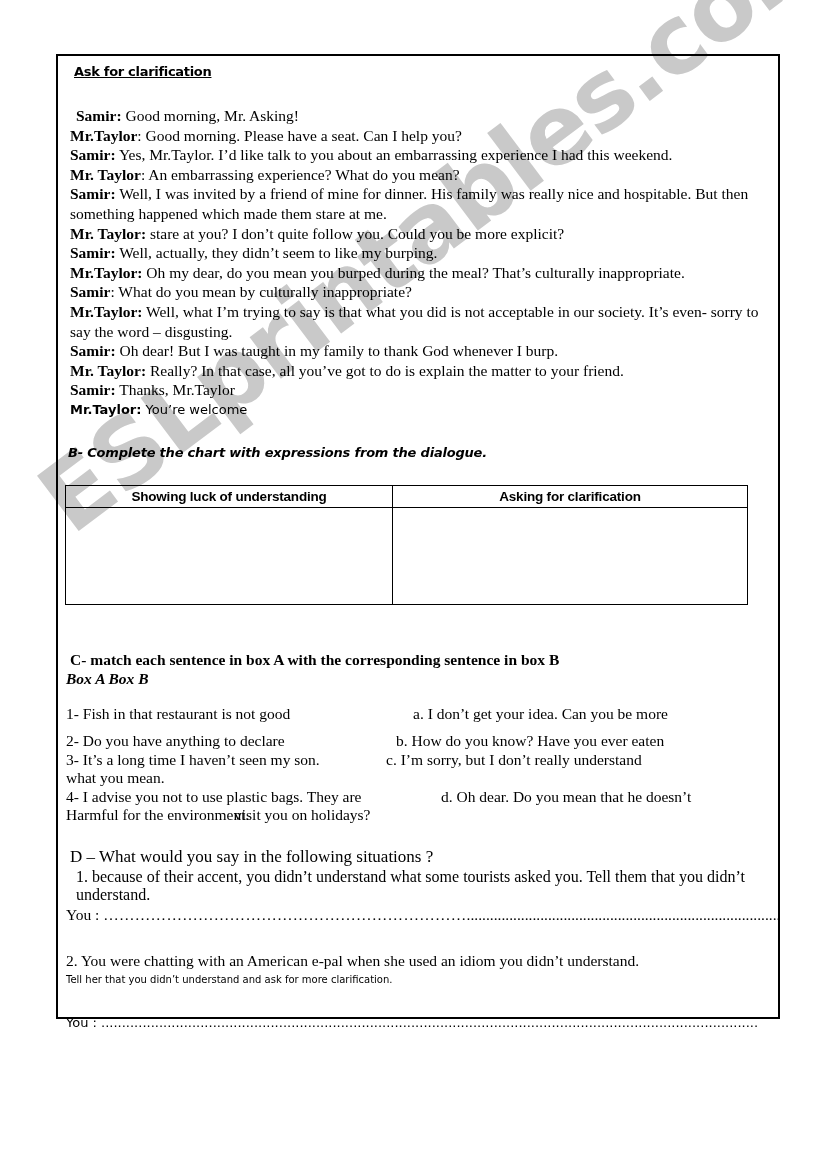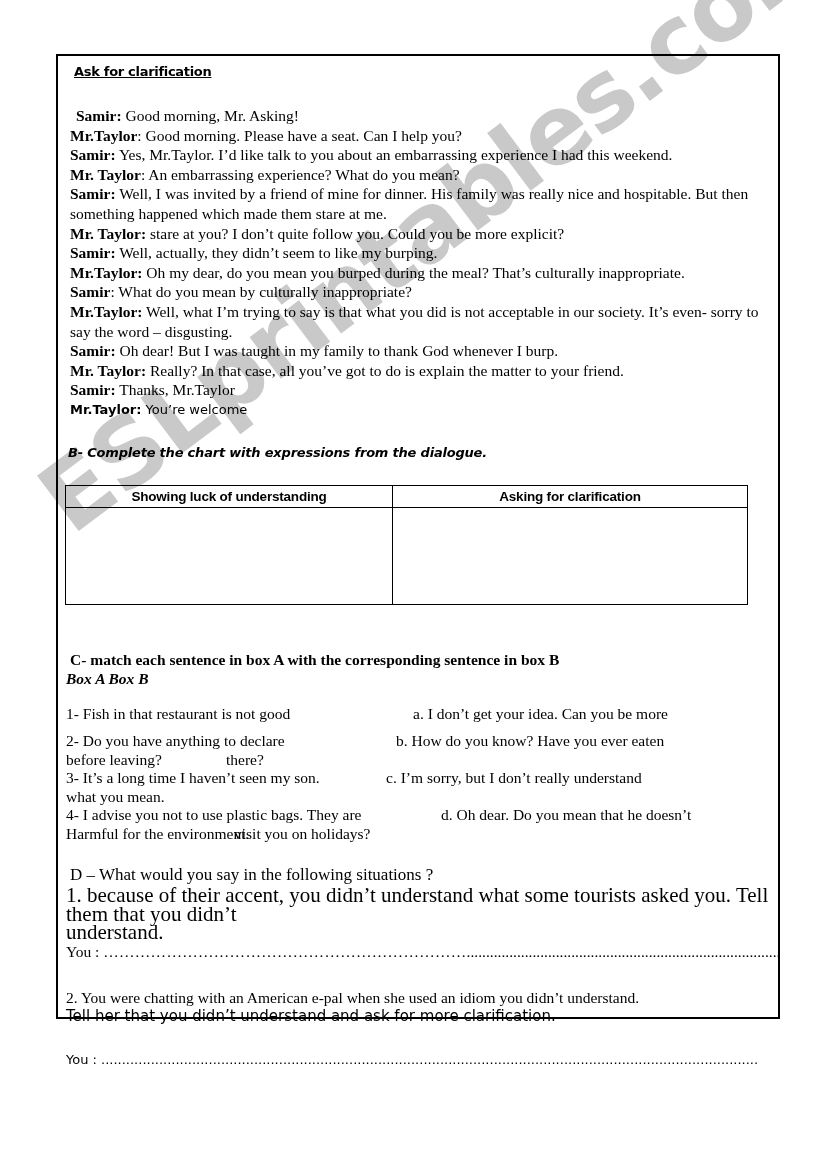--- a/index.html
+++ b/index.html
@@ -173,22 +173,22 @@
     top: 0;
   }
 
   
   .sec-d-heading {
     margin: 22px 0 0 12px;
     font-weight: normal;
     font-size: 17px;
   }
   .sec-d-body {
-    margin: 1px 0 0 8px;
-    font-size: 21px;
+    margin: 1px 0 0 18px;
+    font-size: 16px;
     line-height: 18.5px;
   }
   .answer-line {
     margin: 1px 0 0 8px;
     font-size: 15.5px;
     line-height: 18.5px;
     white-space: nowrap;
     overflow: hidden;
   }
   .answer-line .dots {
@@ -197,21 +197,21 @@
   .answer-line .dots2 {
     letter-spacing: 0px;
   }
   .situation-2 {
     margin: 27px 0 0 8px;
     font-size: 15.5px;
     line-height: 19px;
   }
   .situation-2 .l2 {
     font-family: "DejaVu Sans", sans-serif;
-    font-size: 15px;
+    font-size: 10px;
   }
   .answer-line-2 {
     margin: 26px 0 0 8px;
     font-family: "DejaVu Sans", sans-serif;
     font-size: 13px;
     white-space: nowrap;
     overflow: hidden;
   }
 </style>
 </head>
@@ -266,24 +266,20 @@
     <div class="match-block" id="match-block">
         <div class="match-row">
           <span class="left">1- Fish in that restaurant is not good</span>
           <span class="right" style="left: 347px;">a. I don’t get your idea. Can you be more</span>
         </div>
         <div style="height: 9px;"></div>
         <div class="match-row">
           <span class="left">2- Do you have anything to declare</span>
           <span class="right" style="left: 330px;">b. How do you know? Have you ever eaten</span>
         </div>
-        <div class="cont-row">
-          <span class="left">before leaving?</span>
-          <span class="right" style="left: 160px;">there?</span>
-        </div>
         <div class="match-row">
           <span class="left">3- It’s a long time I haven’t seen my son.</span>
           <span class="right" style="left: 320px;">c. I’m sorry, but I don’t really understand</span>
         </div>
         <div class="cont-row">
           <span class="left">what you mean.</span>
         </div>
         <div class="match-row">
           <span class="left">4- I advise you not to use plastic bags. They are</span>
           <span class="right" style="left: 375px;">d. Oh dear. Do you mean that he doesn’t</span>

